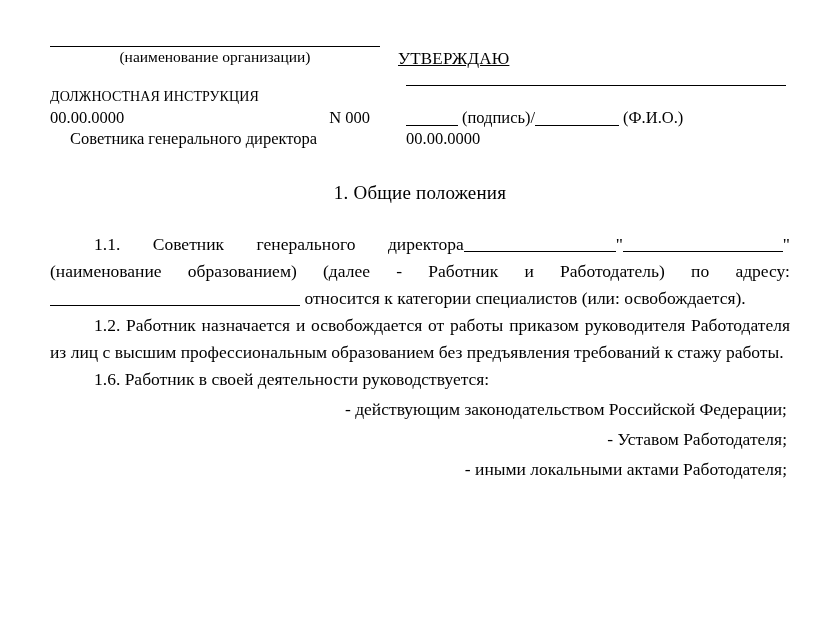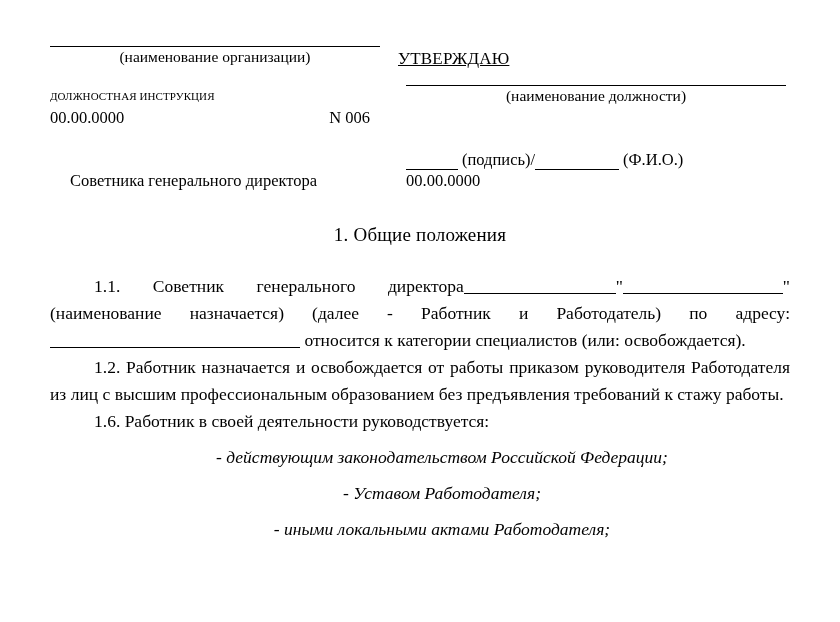--- a/index.html
+++ b/index.html
@@ -65,21 +65,21 @@
 
   .approve {
     font-size: 17px;
     line-height: 20px;
     letter-spacing: .2px;
     padding-top: 3px;
     text-decoration: underline;
   }
 
   .doc-title {
-    font-size: 11px;
+    font-size: 14px;
     line-height: 21px;
     letter-spacing: .1px;
     white-space: nowrap;
   }
 
   .doc-meta-row {
     display: flex;
     align-items: baseline;
     font-size: 16.5px;
     line-height: 21px;
@@ -89,26 +89,25 @@
 
   .doc-subject {
     font-size: 16.5px;
     line-height: 21px;
     white-space: nowrap;
     margin-left: 20px;
   }
 
   .sign-row {
     display: flex;
-    align-items: flex-end;
+    align-items: center;
     font-size: 16.5px;
     line-height: 21px;
     white-space: nowrap;
     padding-left: 8px;
-    margin-top: 42px;
   }
   .blank-sign {
     display: inline-block;
     width: 52px;
     border-bottom: 1.4px solid #000;
     margin: 0 4px 0 0;
     height: 15px;
   }
   .blank-fio {
     display: inline-block;
@@ -152,24 +151,23 @@
     display: inline-block;
     border-bottom: 1.4px solid #000;
     height: 14px;
     vertical-align: -2px;
   }
   .blank-name1 { width: 152px; }
   .blank-name2 { width: 160px; }
   .blank-addr  { width: 250px; }
 
   p.list-item {
-    margin: 9px;
-    text-align: center;
+    margin: 3px;
+    text-align: right;
     text-indent: 44px;
-    font-style: italic;
   }
 </style>
 </head>
 <body>
 
 <div class="page">
 
   <div class="header">
 
     <div class="hdr-row">
@@ -186,30 +184,27 @@
       <div class="hdr-left"></div>
       <div class="hdr-right">
         <div class="rule rule-post"></div>
       </div>
     </div>
 
     <div class="hdr-row">
       <div class="hdr-left">
         <div class="doc-title">ДОЛЖНОСТНАЯ ИНСТРУКЦИЯ</div>
       </div>
-      <div class="hdr-right">
-        <div class="caption caption-post">(наименование должности)</div>
-      </div>
     </div>
 
     <div class="hdr-row">
       <div class="hdr-left">
         <div class="doc-meta-row">
           <span class="doc-date">00.00.0000</span>
-          <span class="doc-number">N 006</span>
+          <span class="doc-number">N 000</span>
         </div>
       </div>
       <div class="hdr-right">
         <div class="sign-row">
           <span class="blank-sign"></span>
           <span>(подпись)/</span>
           <span class="blank-fio"></span>
           <span>(Ф.И.О.)</span>
         </div>
       </div>
@@ -223,21 +218,21 @@
         <div class="sign-date">00.00.0000</div>
       </div>
     </div>
 
   </div>
 
   <h1 class="section-title">1. Общие положения</h1>
 
   <div class="body">
 
-    <p class="para"><span>1.1. Советник генерального директора</span><span class="blank-inline blank-name1"></span><span>"</span><span class="blank-inline blank-name2"></span><span>"</span> <span>(наименование назначается) (далее - Работник и Работодатель) по адресу:</span> <span class="blank-inline blank-addr"></span> <span>относится к категории специалистов (или: освобождается).</span></p>
+    <p class="para"><span>1.1. Советник генерального директора</span><span class="blank-inline blank-name1"></span><span>"</span><span class="blank-inline blank-name2"></span><span>"</span> <span>(наименование образованием) (далее - Работник и Работодатель) по адресу:</span> <span class="blank-inline blank-addr"></span> <span>относится к категории специалистов (или: освобождается).</span></p>
 
     <p class="para">1.2. Работник назначается и освобождается от работы приказом руководителя Работодателя из лиц с высшим профессиональным образованием без предъявления требований к стажу работы.</p>
 
 
     <p class="para flush">1.6. Работник в своей деятельности руководствуется:</p>
 
     <p class="list-item">- действующим законодательством Российской Федерации;</p>
     <p class="list-item">- Уставом Работодателя;</p>
     <p class="list-item">- иными локальными актами Работодателя;</p>
 

